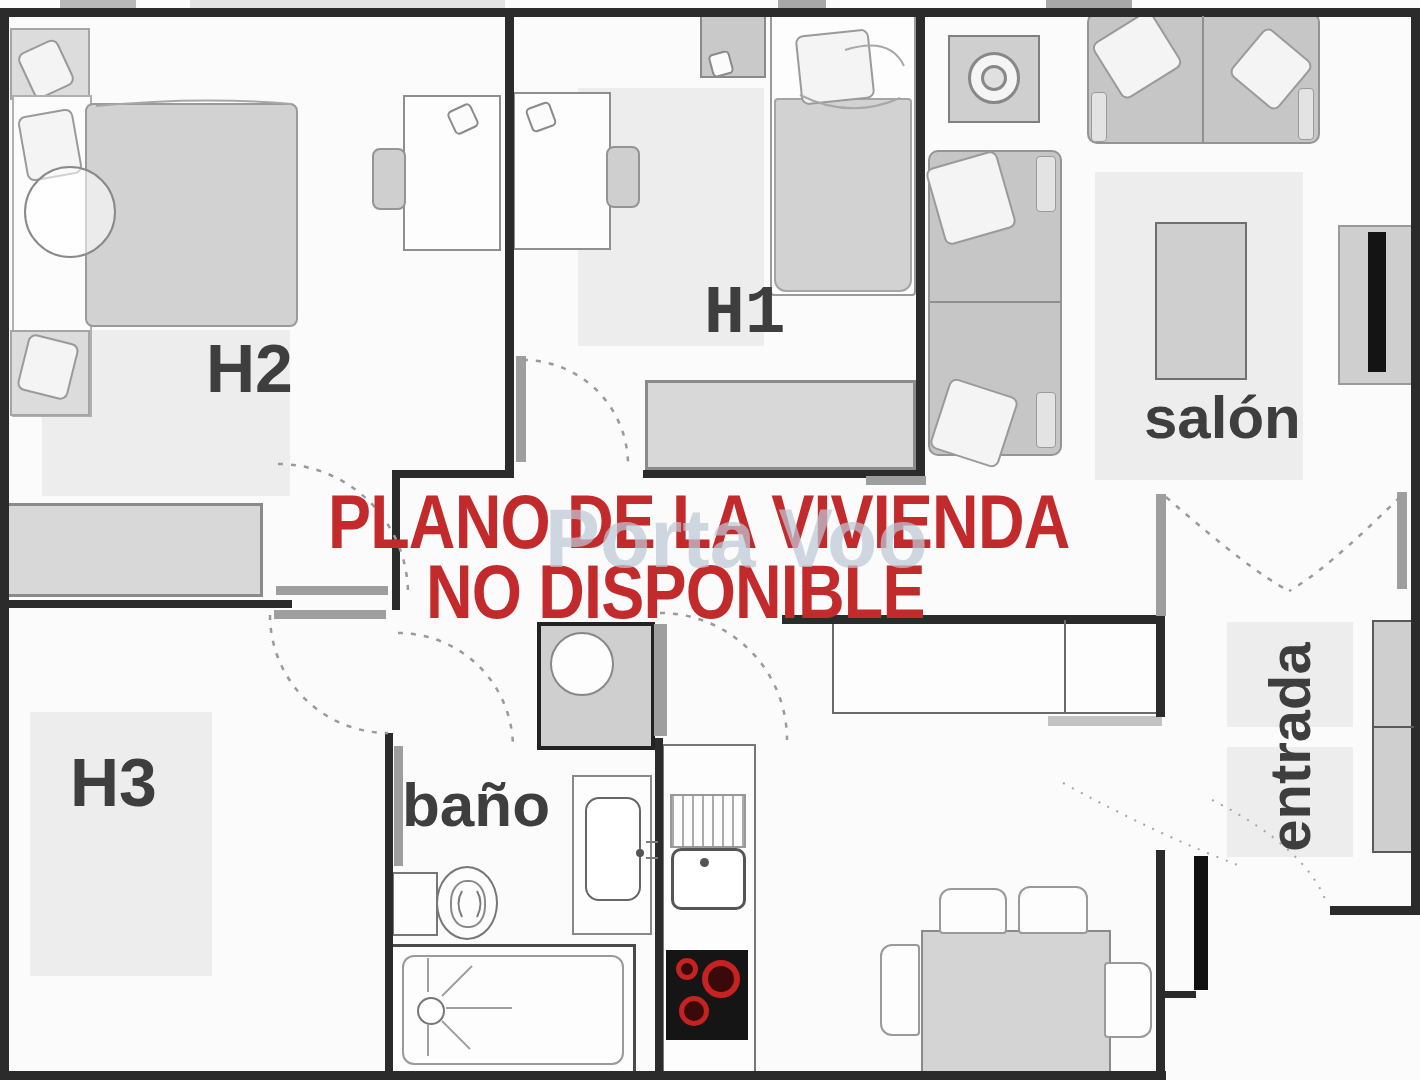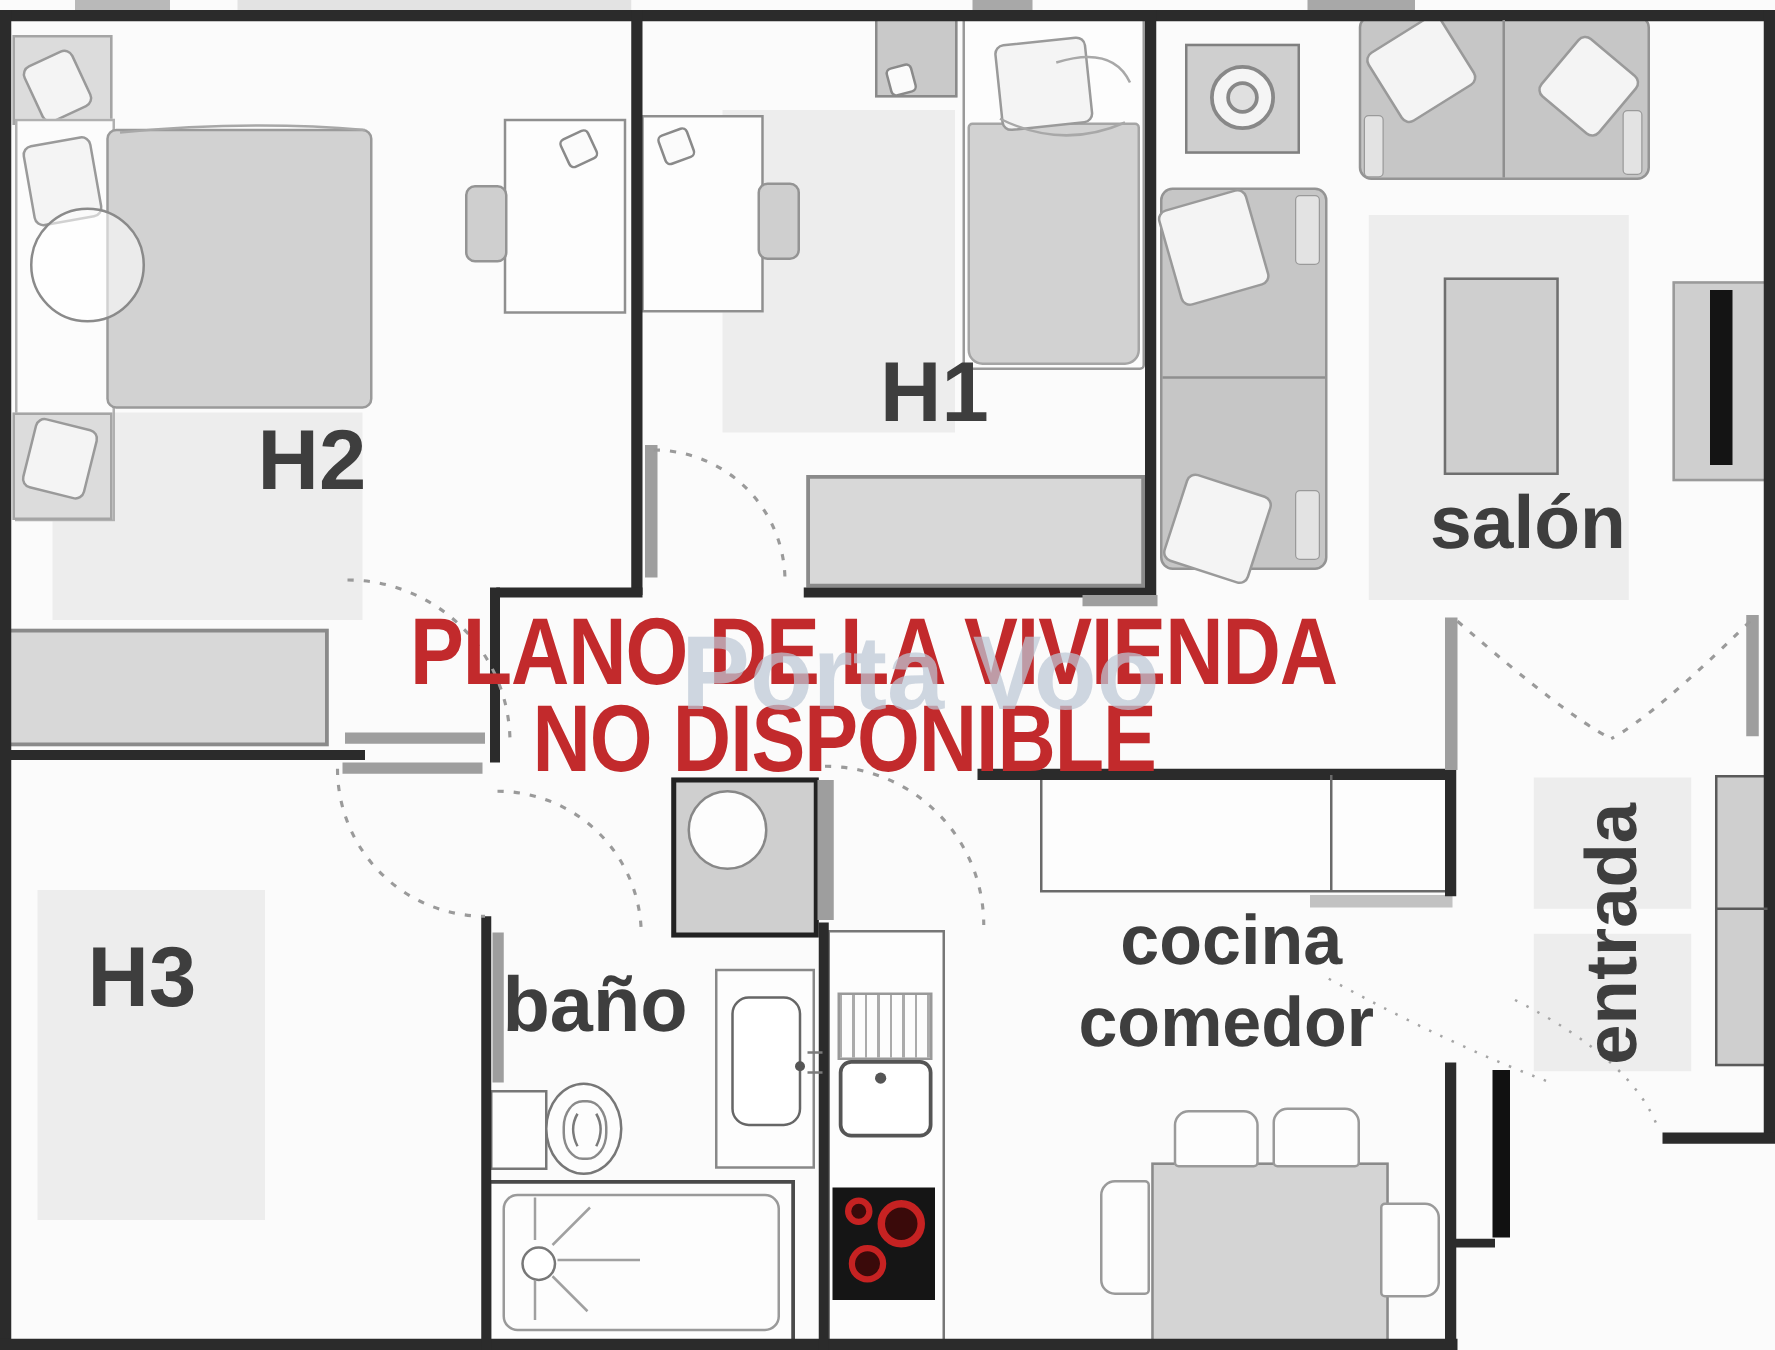--- a/index.html
+++ b/index.html
@@ -175,25 +175,23 @@
       <path d="M646,858 l12,0"></path>
     </g>
     <g stroke="#a8a8a8" stroke-width="2" fill="none">
       <path d="M845,50 Q890,36 904,66"></path>
       <path d="M800,95 Q850,120 900,98"></path>
       <path d="M96,106 Q200,96 292,104"></path>
     </g>
   </svg>
 
   <div class="abs lbl" style="left:206px;top:334px;font-size:68px;">H2</div>
-  <div class="abs lbl" style="left:704px;top:280px;font-size:68px;">H1</div>
+  <div class="abs lbl" style="left:704px;top:280px;font-size:68px;font-family:Liberation Mono, monospace;">H1</div>
   <div class="abs lbl" style="left:70px;top:748px;font-size:68px;">H3</div>
   <div class="abs lbl" style="left:402px;top:774px;font-size:62px;">baño</div>
   <div class="abs lbl" style="left:1144px;top:388px;font-size:60px;">salón</div>
-  <div class="abs lbl ctr" style="left:876px;top:724px;width:218px;font-size:56px;">cocina</div>
-  <div class="abs lbl ctr" style="left:848px;top:790px;width:266px;font-size:56px;">comedor</div>
   <div class="abs lbl ctr" style="left:1170px;top:718px;width:240px;font-size:58px;transform:rotate(-90deg);">entrada</div>
 
   <div id="red1" style="left:328px;top:484px;">PLANO DE LA VIVIENDA</div>
   <div id="red2" style="left:426px;top:554px;">NO DISPONIBLE</div>
   <div id="wm" style="left:545px;top:496px;">Porta Voo</div>
 
 </div>
 
 </body></html>

